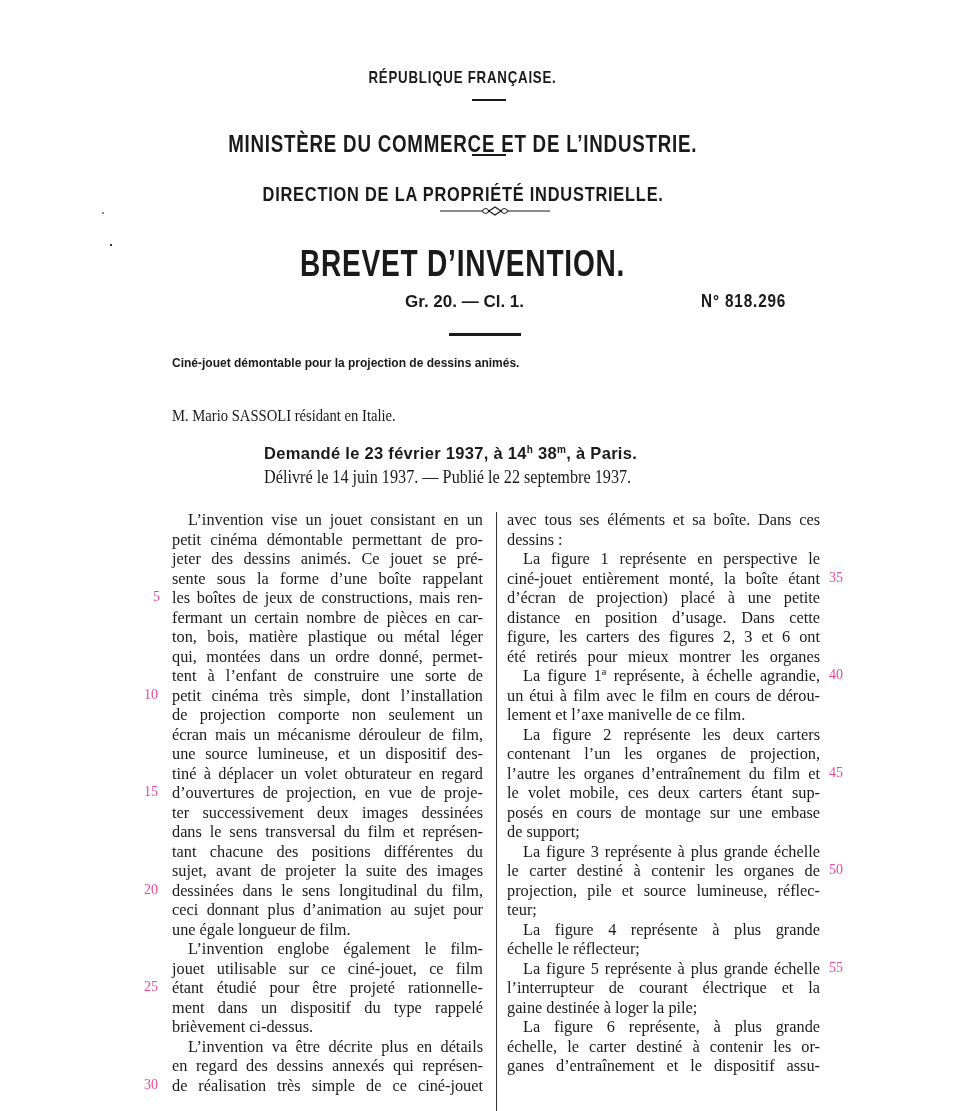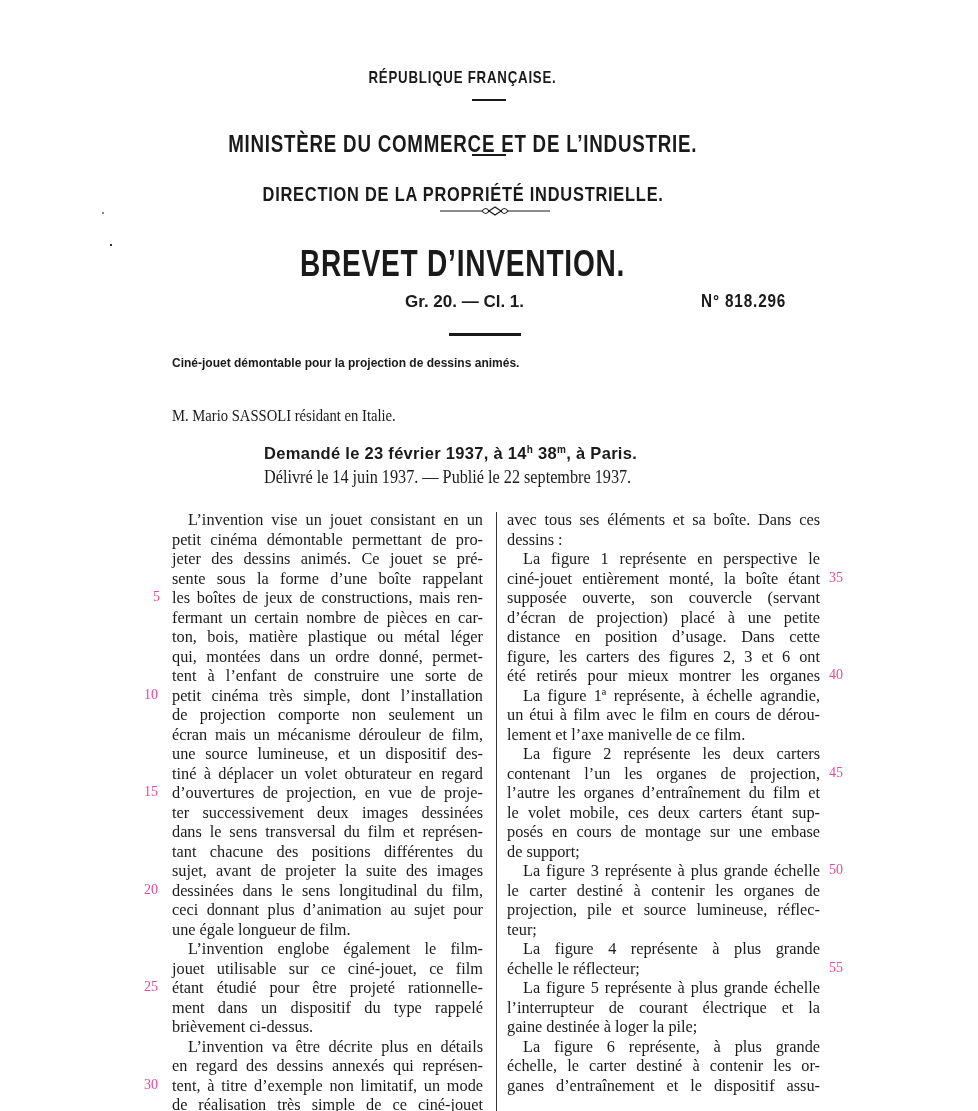--- a/index.html
+++ b/index.html
@@ -82,30 +82,28 @@
     <span class="line">dessinées dans le sens longitudinal du film,</span>
     <span class="line">ceci donnant plus d’animation au sujet pour</span>
     <span class="line last">une égale longueur de film.</span>
     <span class="line indent">L’invention englobe également le film-</span>
     <span class="line">jouet utilisable sur ce ciné-jouet, ce film</span>
     <span class="line">étant étudié pour être projeté rationnelle-</span>
     <span class="line">ment dans un dispositif du type rappelé</span>
     <span class="line last">brièvement ci-dessus.</span>
     <span class="line indent">L’invention va être décrite plus en détails</span>
     <span class="line">en regard des dessins annexés qui représen-</span>
-    <span class="line">tent, à titre d’exemple non limitatif, un mode</span>
     <span class="line">de réalisation très simple de ce ciné-jouet</span>
   </div>
 <div class="divider"></div>
 <div id="col-right" class="col">
     <span class="line">avec tous ses éléments et sa boîte. Dans ces</span>
     <span class="line last">dessins :</span>
     <span class="line indent">La figure 1 représente en perspective le</span>
     <span class="line">ciné-jouet entièrement monté, la boîte étant</span>
-    <span class="line">supposée ouverte, son couvercle (servant</span>
     <span class="line">d’écran de projection) placé à une petite</span>
     <span class="line">distance en position d’usage. Dans cette</span>
     <span class="line">figure, les carters des figures 2, 3 et 6 ont</span>
     <span class="line">été retirés pour mieux montrer les organes</span>
     <span class="line indent">La figure 1ª représente, à échelle agrandie,</span>
     <span class="line">un étui à film avec le film en cours de dérou-</span>
     <span class="line last">lement et l’axe manivelle de ce film.</span>
     <span class="line indent">La figure 2 représente les deux carters</span>
     <span class="line">contenant l’un les organes de projection,</span>
     <span class="line">l’autre les organes d’entraînement du film et</span>

